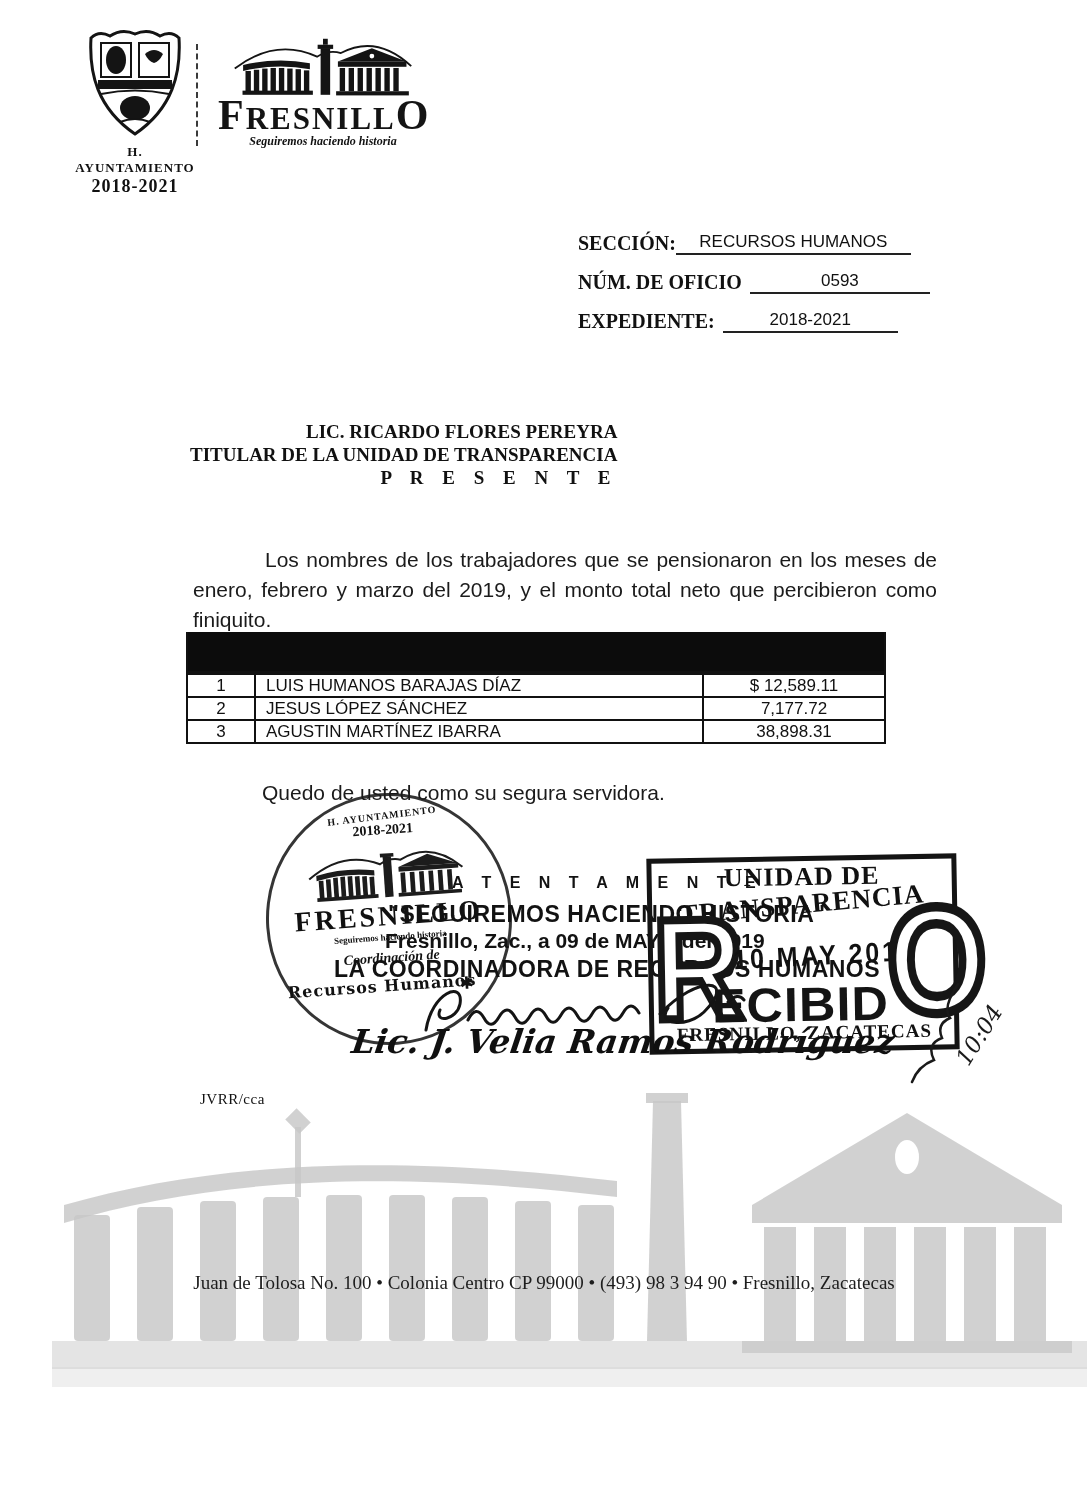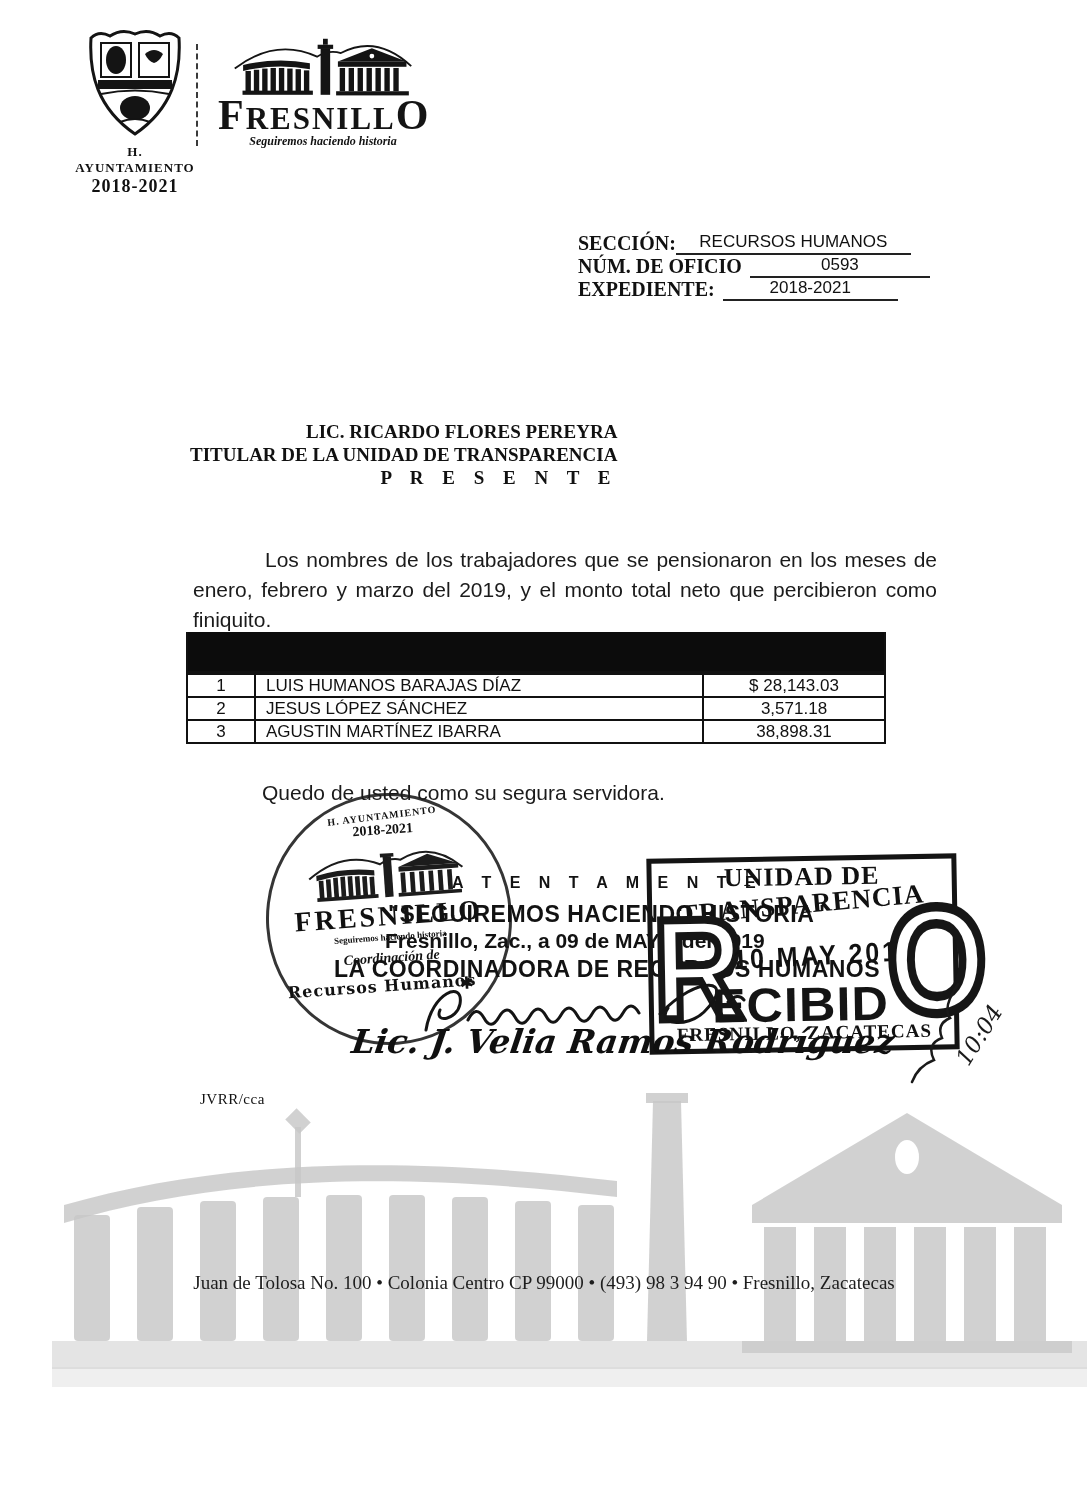--- a/index.html
+++ b/index.html
@@ -15,21 +15,21 @@
   .crest-caption1 { font-size:13px; font-weight:bold; letter-spacing:1px; margin-top:2px; }
   .crest-caption2 { font-size:18px; font-weight:bold; letter-spacing:1px; }
   .header-divider { left:196px; top:44px; height:102px; border-left:2px dashed #3a3a3a; }
   .brand { left:218px; top:34px; width:210px; text-align:center; }
   .brand-title { font-size:31px; font-weight:bold; letter-spacing:2px; line-height:30px; color:#141414; white-space:nowrap; }
   .brand-title .cap { font-size:42px; }
   .brand-tagline { font-size:12px; font-weight:bold; font-style:italic; margin-top:0px; letter-spacing:0px; }
 
   
   .ref { left:578px; top:232px; width:370px; }
-  .ref-row { display:flex; align-items:flex-end; margin-bottom:0; }
+  .ref-row { display:flex; align-items:flex-end; margin-bottom:16px; }
   .ref-label { font-weight:bold; font-size:20px; white-space:nowrap; }
   .ref-value { font-family:"Liberation Sans", sans-serif; font-size:17px; text-align:center;
                border-bottom:2px solid #222; padding:0 8px 1px 8px; white-space:nowrap; }
   .ref-value.w1 { min-width:235px; }
   .ref-value.w2 { min-width:180px; margin-left:8px;text-align:center; }
   .ref-value.w3 { min-width:175px; margin-left:8px; }
 
   
   .recipient { left:190px; top:420px; font-weight:bold; font-size:19px; line-height:23px;text-align:right; }
   .recipient .presente { letter-spacing:7px; }
@@ -168,26 +168,26 @@
     <div class="presente">P R E S E N T E</div>
   </div>
 
   <div class="abs body-par">Los nombres de los trabajadores que se pensionaron en los meses de enero, febrero y marzo del 2019, y el monto total neto que percibieron como finiquito.</div>
 
   <div class="abs ptable">
     <div class="ptable-header"></div>
     <div class="t-row">
       <div class="t-num">1</div>
       <div class="t-name">LUIS HUMANOS BARAJAS DÍAZ</div>
-      <div class="t-amt">$ 28,143.03</div>
+      <div class="t-amt">$ 12,589.11</div>
     </div>
     <div class="t-row">
       <div class="t-num">2</div>
       <div class="t-name">JESUS LÓPEZ SÁNCHEZ</div>
-      <div class="t-amt">3,571.18</div>
+      <div class="t-amt">7,177.72</div>
     </div>
     <div class="t-row">
       <div class="t-num">3</div>
       <div class="t-name">AGUSTIN MARTÍNEZ IBARRA</div>
       <div class="t-amt">38,898.31</div>
     </div>
   </div>
 
   <div class="abs closing">Quedo de usted como su segura servidora.</div>
 

